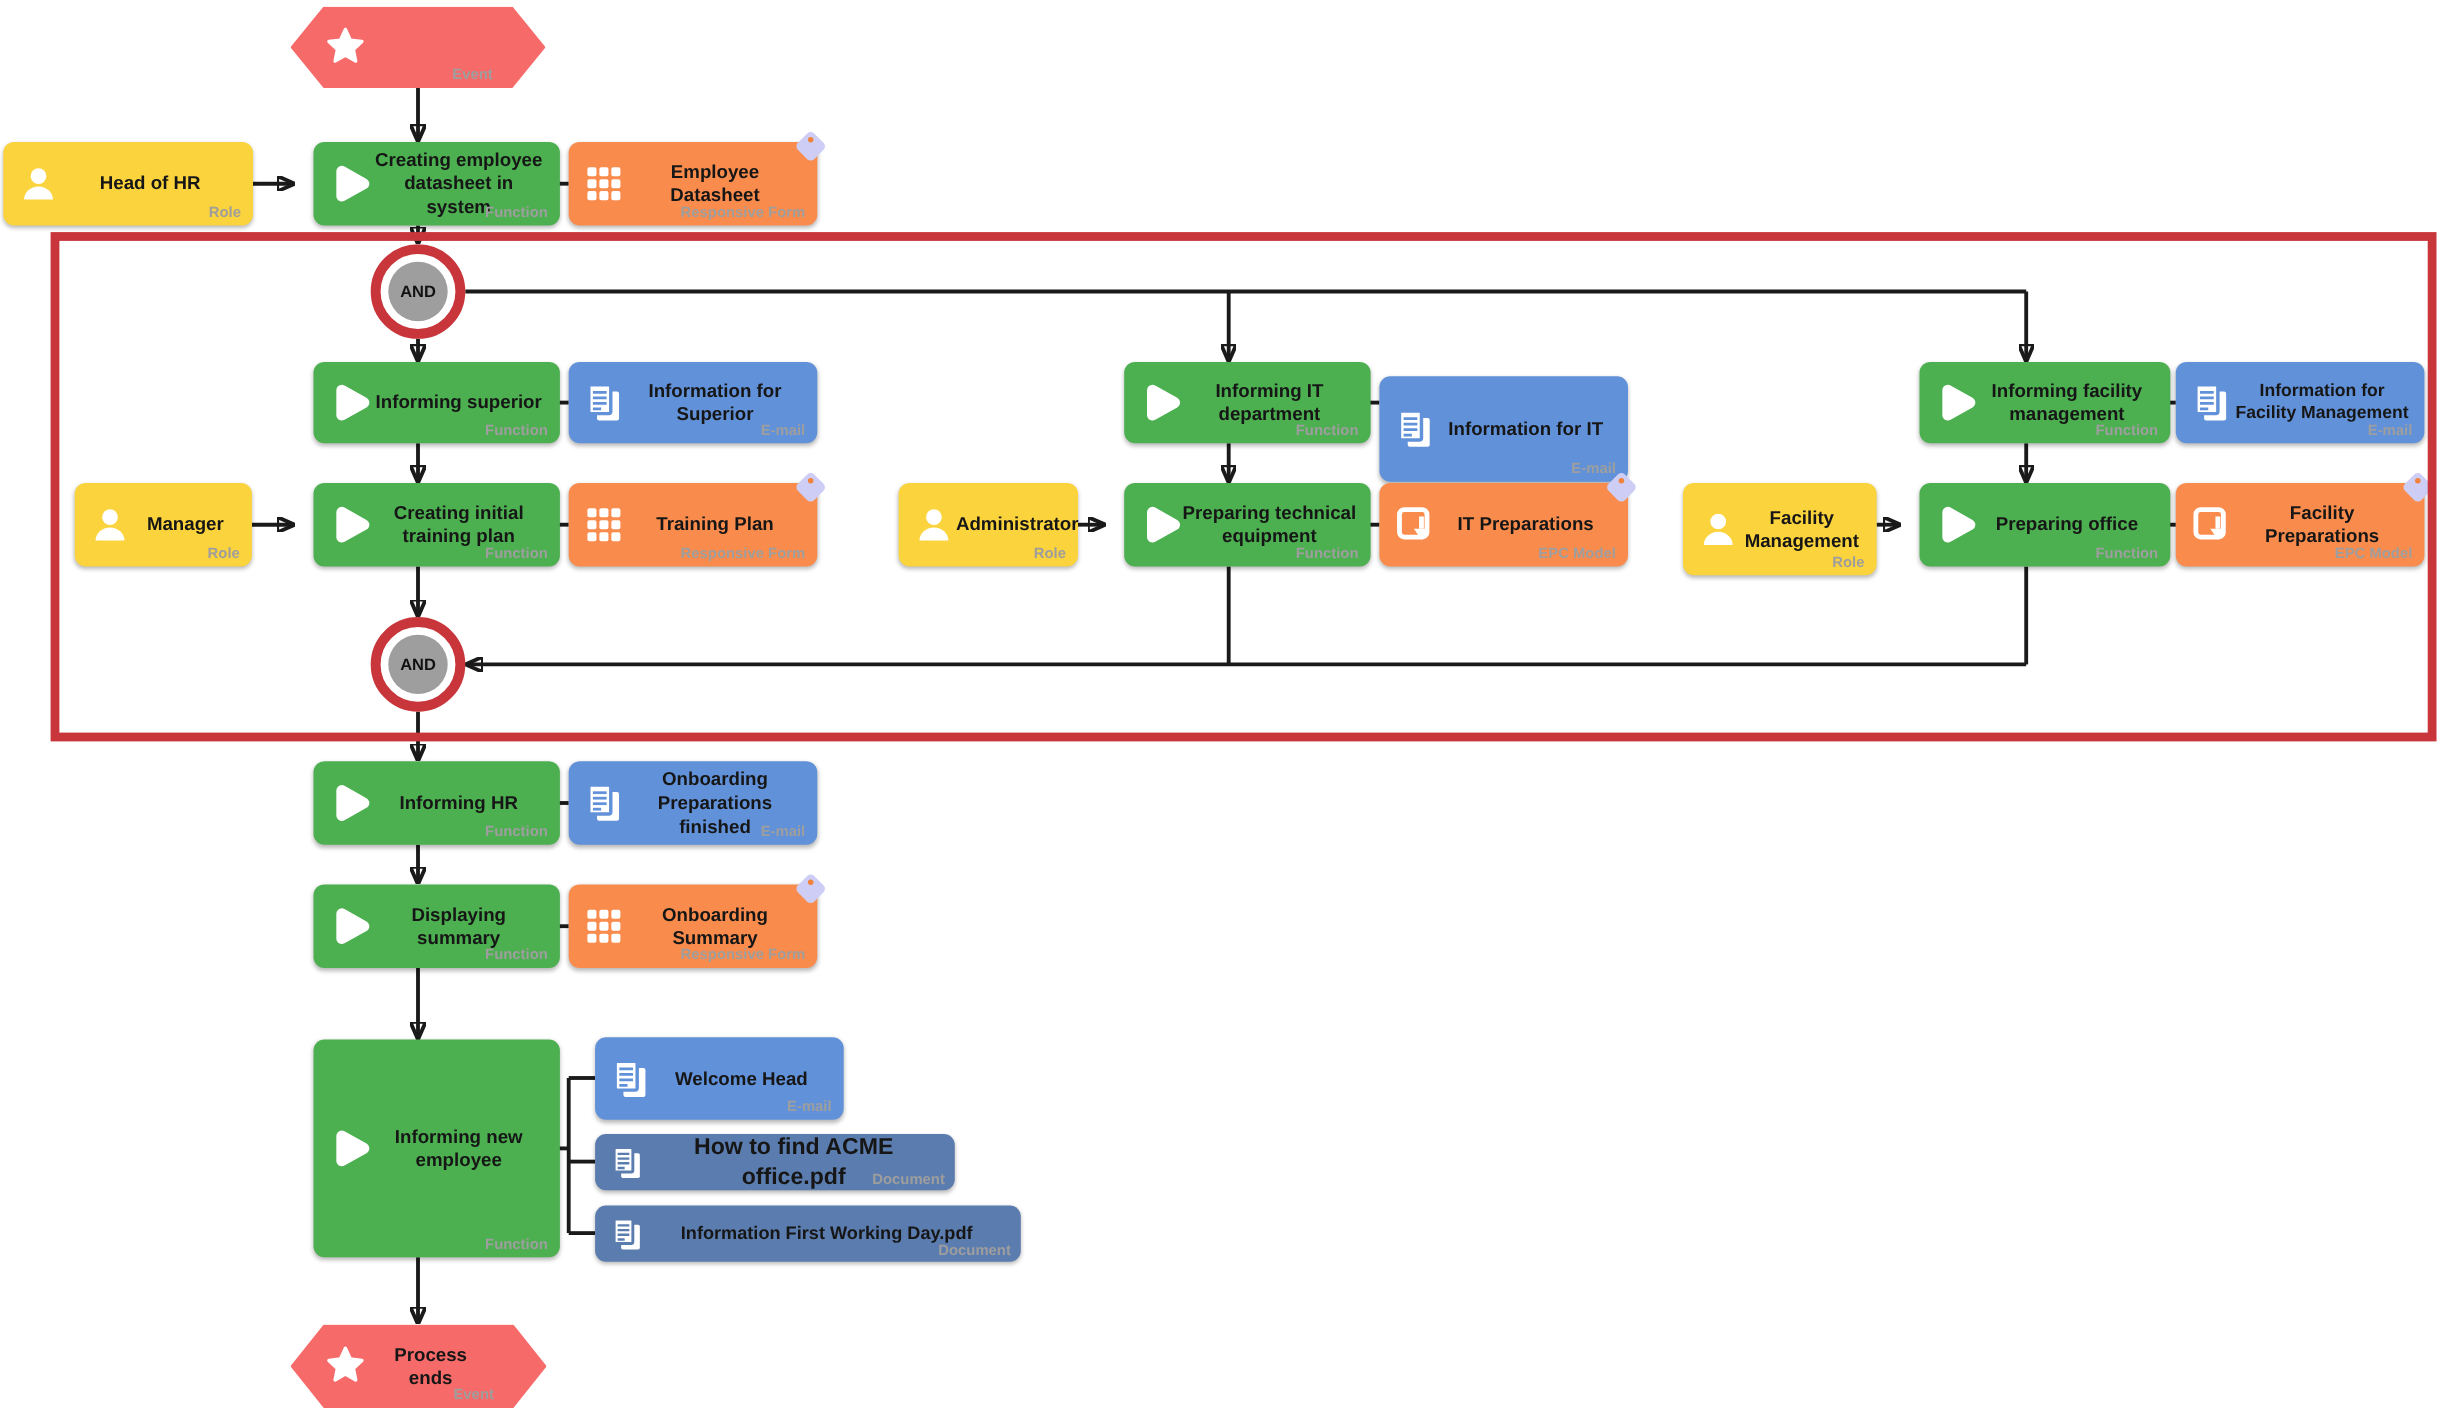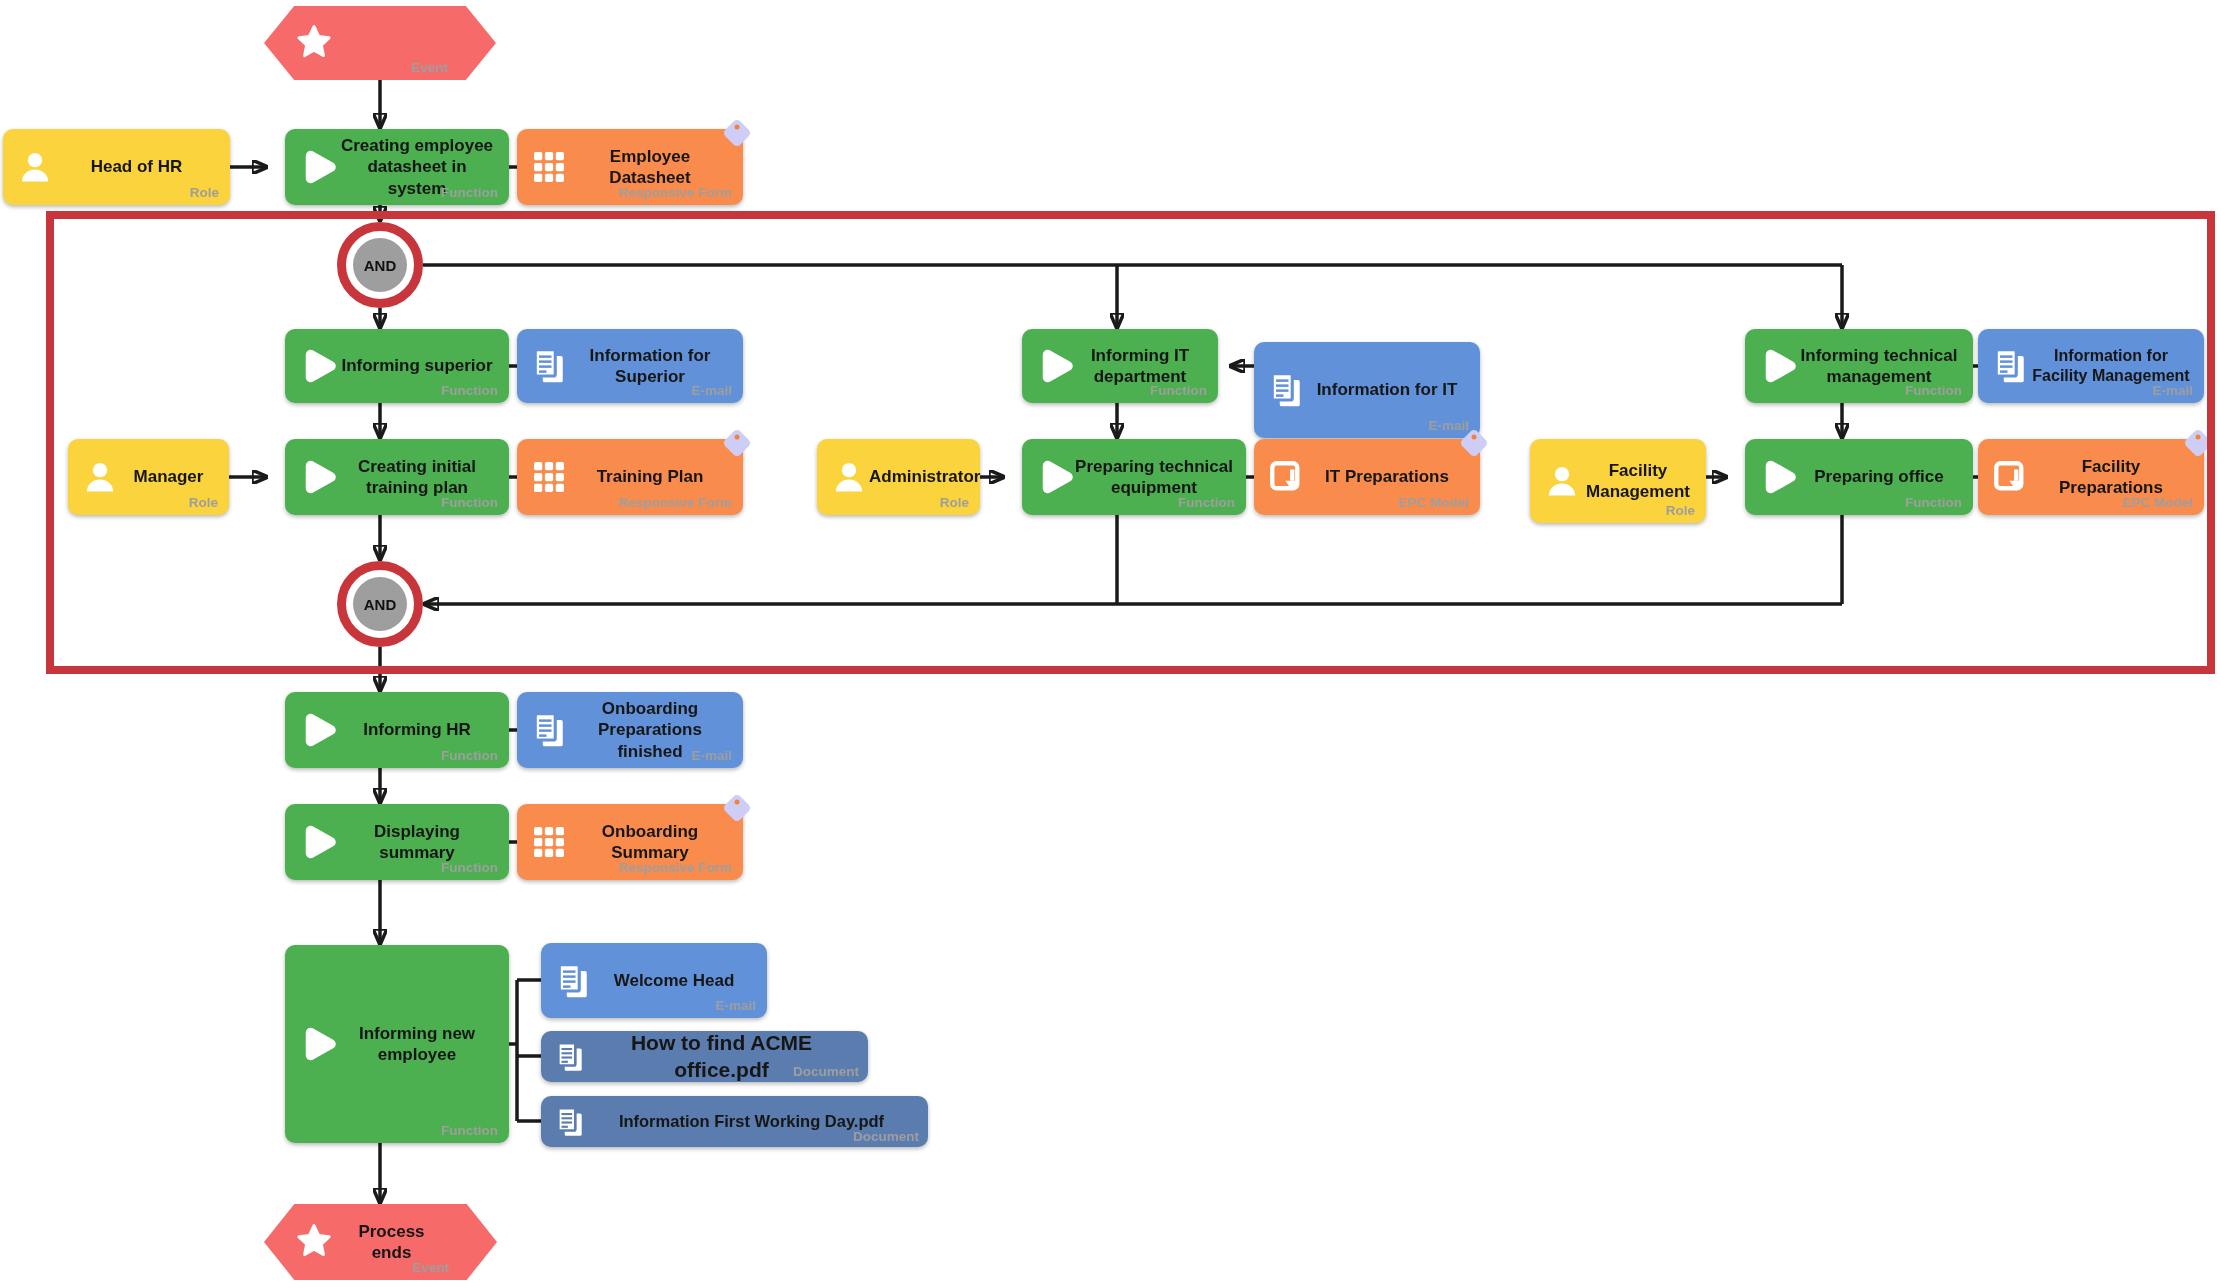--- a/index.html
+++ b/index.html
@@ -209,21 +209,21 @@
     <svg class="ic">
         <use href="#i-grid"></use>
       </svg>
     <span class="lbl">Training Plan</span>
     <span class="typ">Responsive Form</span>
     <svg class="tag">
         <use href="#i-tag"></use>
       </svg>
   </div>
 
-  <div class="node fn" style="left:1005px;top:329px;width:196px;height:74px">
+  <div class="node fn" style="left:1005px;top:329px;width:224px;height:74px">
     <svg class="ic">
         <use href="#i-play"></use>
       </svg>
     <span class="lbl">Informing IT department</span>
     <span class="typ">Function</span>
   </div>
 
   <div class="node mail" style="left:1254px;top:342px;width:226px;height:96px">
     <svg class="ic">
         <use href="#i-pages"></use>
@@ -256,21 +256,21 @@
     <span class="typ">EPC Model</span>
     <svg class="tag">
         <use href="#i-tag"></use>
       </svg>
   </div>
 
   <div class="node fn" style="left:1728px;top:329px;width:228px;height:74px">
     <svg class="ic">
         <use href="#i-play"></use>
       </svg>
-    <span class="lbl">Informing technical management</span>
+    <span class="lbl">Informing facility management</span>
     <span class="typ">Function</span>
   </div>
 
   <div class="node mail" style="left:1978px;top:329px;width:226px;height:74px">
     <svg class="ic">
         <use href="#i-pages"></use>
       </svg>
     <span class="lbl" style="font-size:16px">Information for Facility Management</span>
     <span class="typ">E-mail</span>
   </div>

